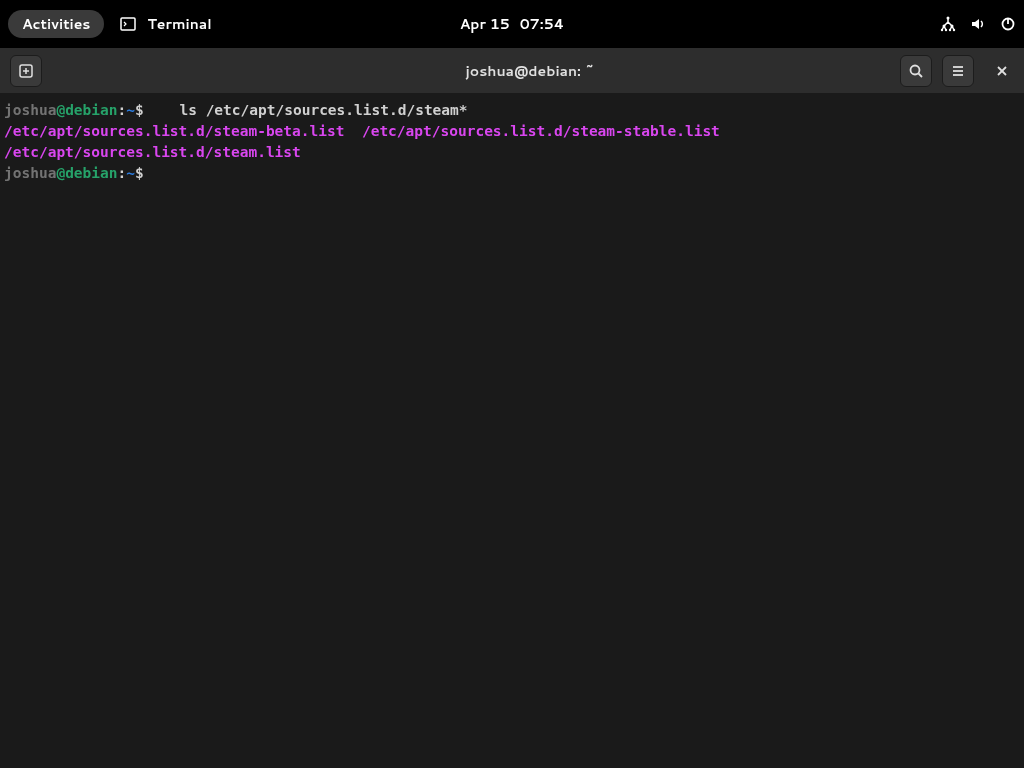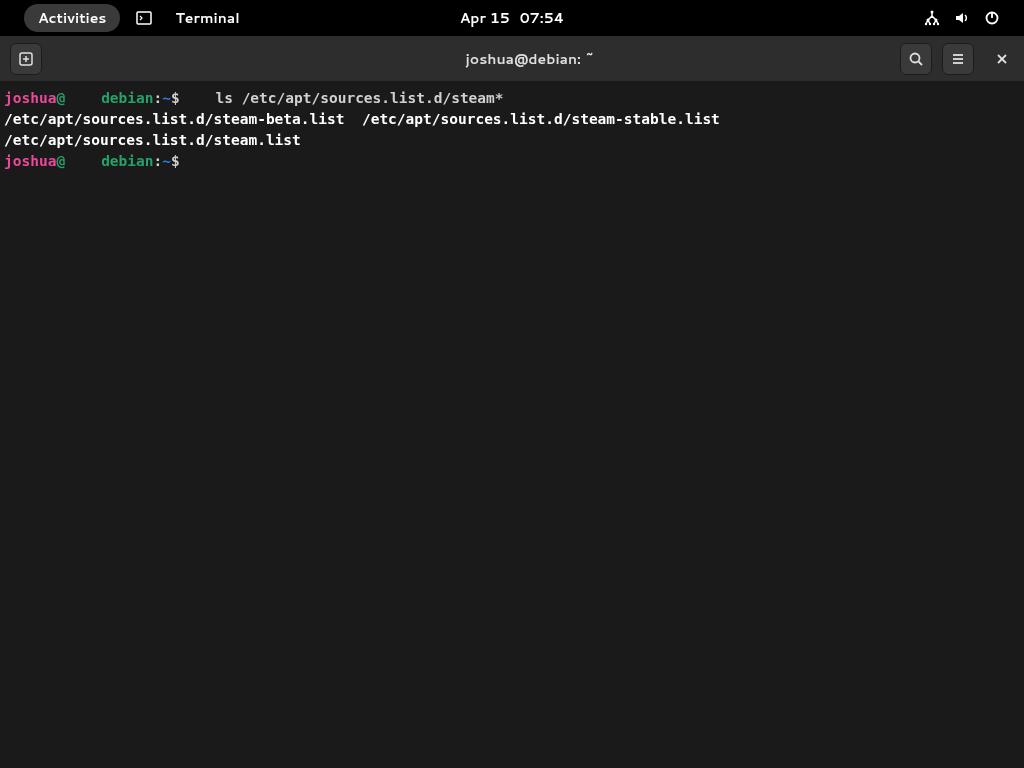--- a/index.html
+++ b/index.html
@@ -9,45 +9,45 @@
     }
     body {
       width: 1024px;
       height: 768px;
       background: #1a1a1a;
       font-family: Cantarell, -apple-system, sans-serif;
       overflow: hidden;
       color: #e0e0e0;
     }
     .topbar {
-      height: 36px;
+      height: 48px;
       background: #000;
       display: flex;
       align-items: center;
       justify-content: space-between;
-      padding: 0 24px;
+      padding: 0 8px;
       font-size: 14px;
     }
     .topbar-left {
       display: flex;
       align-items: center;
       gap: 4px;
     }
     .activities-btn {
       background: #3a3a3a;
       border-radius: 14px;
       padding: 4px 14px;
       font-weight: 600;
       color: #fff;
       cursor: pointer;
     }
     .topbar-app {
       display: flex;
       align-items: center;
-      gap: 23px;
+      gap: 11px;
       margin-left: 12px;
       cursor: pointer;
     }
     .topbar-app-icon {
       width: 16px;
       height: 16px;
       display: flex;
       align-items: center;
       justify-content: center;
     }
@@ -129,28 +129,28 @@
       background: #1a1a1a;
       height: calc(768px - 32px - 46px);
       padding: 6px 4px;
       font-family: "DejaVu Sans Mono", "Liberation Mono", monospace;
       font-size: 14.5px;
       line-height: 21px;
       font-weight: 600;
       color: #d0d0d0;
       white-space: pre;
     }
-    .prompt-user { color: #ec4899; font-weight: 700; }
+    .prompt-user { color: #737373; font-weight: 700; }
     .prompt-at { color: #26a269; font-weight: 700; }
-    .prompt-host { color: #26a269; font-weight: 700; padding-left: 36px; }
+    .prompt-host { color: #26a269; font-weight: 700; }
     .prompt-colon { color: #d0d0d0; }
     .prompt-path { color: #2a7bde; }
     .prompt-dollar { color: #d0d0d0; }
     .cmd-text { color: #d0d0d0; margin-left: 27px; }
-    .output-text { color: #ffffff; }
+    .output-text { color: #d946ef; }
   </style>
 </head>
 <body>
 
 <div class="topbar">
   <div class="topbar-left">
     <div class="activities-btn">Activities</div>
     <div class="topbar-app">
       <span class="topbar-app-icon">
         <svg width="16" height="16" viewBox="0 0 16 16">

